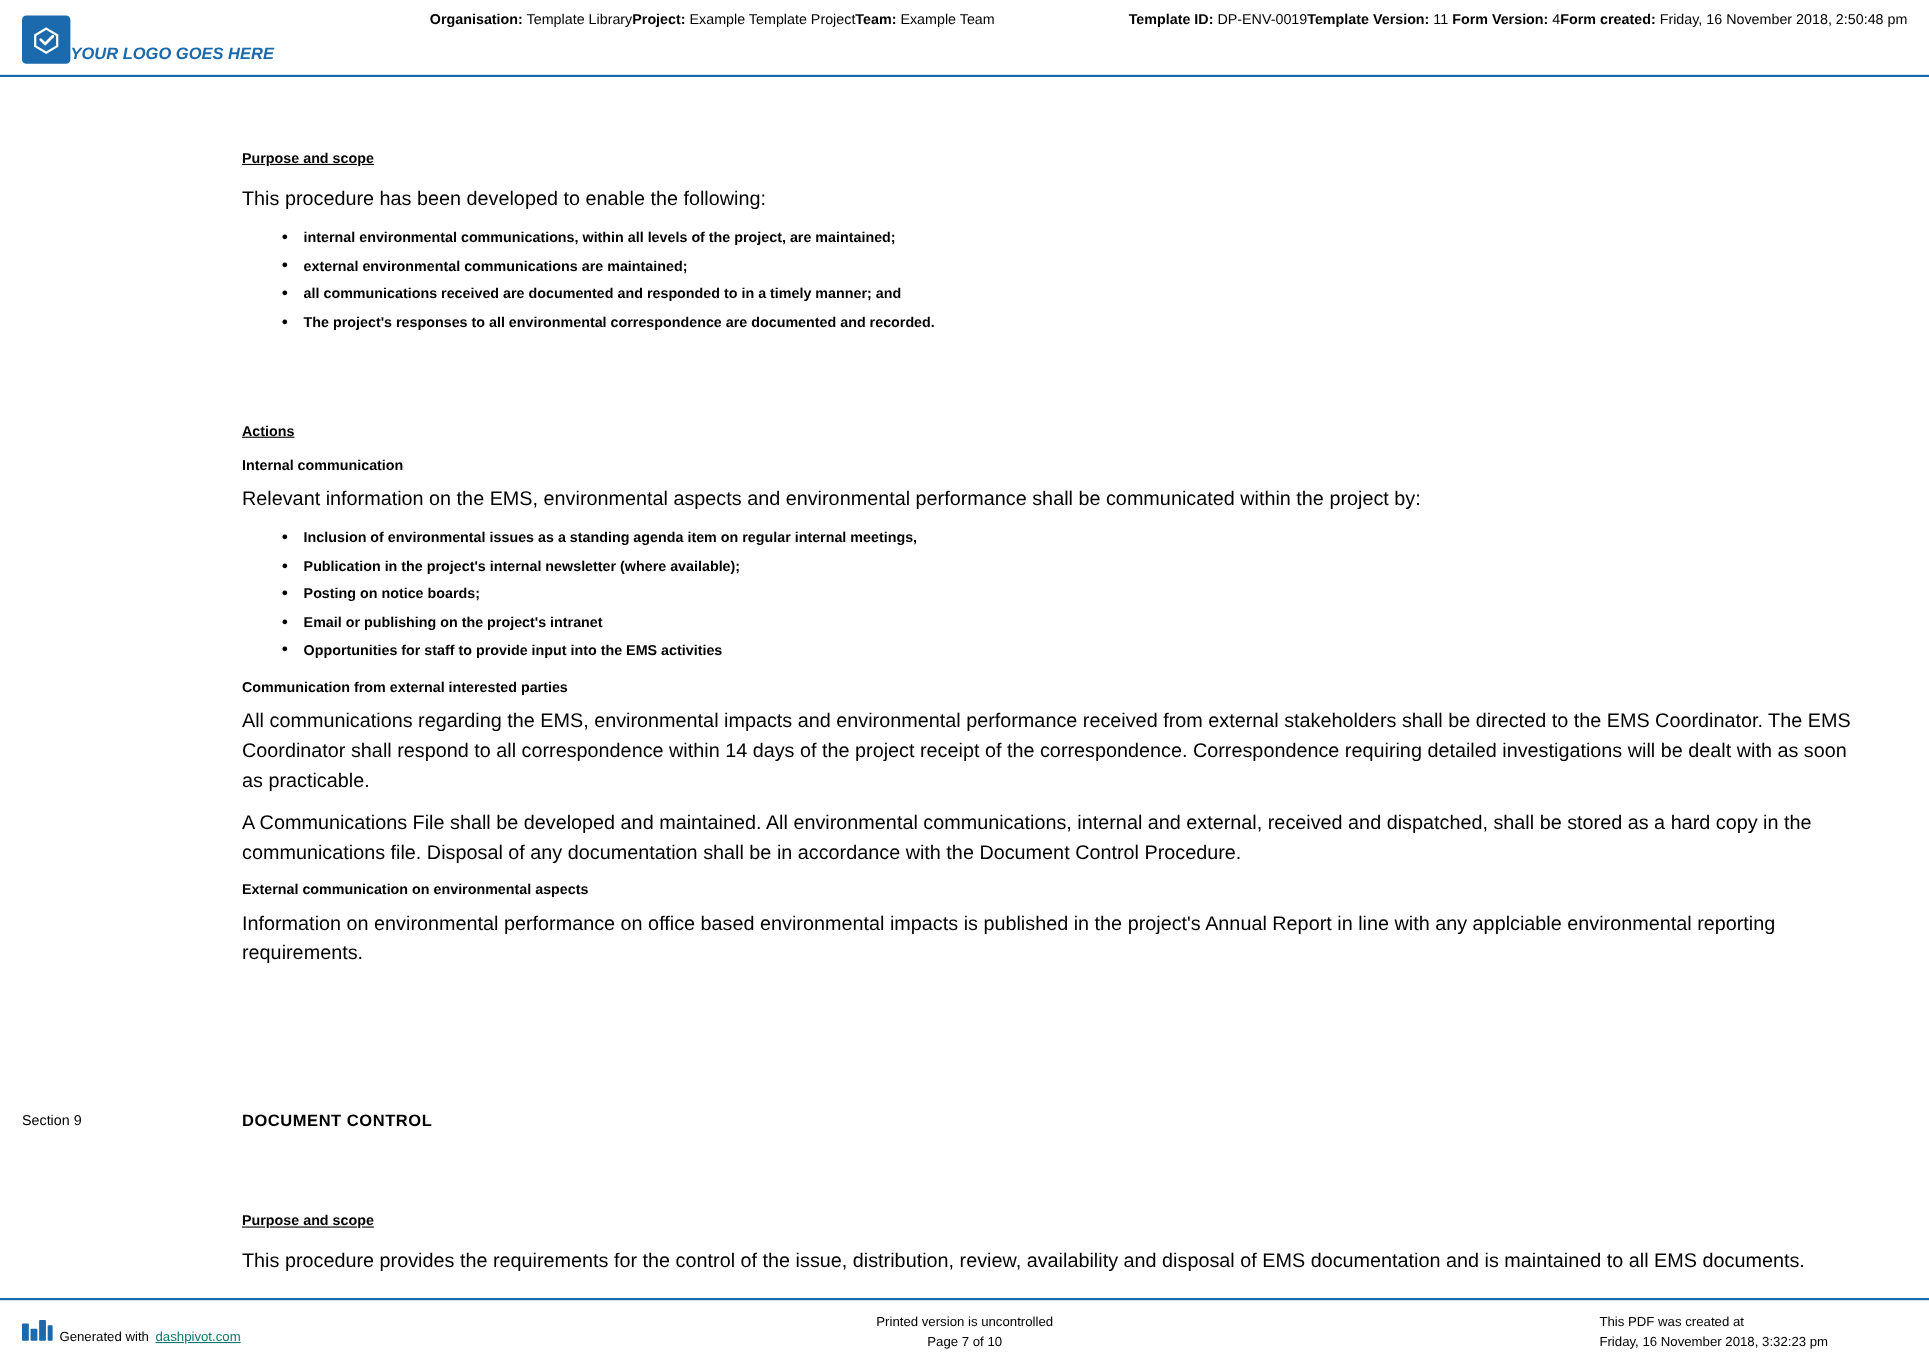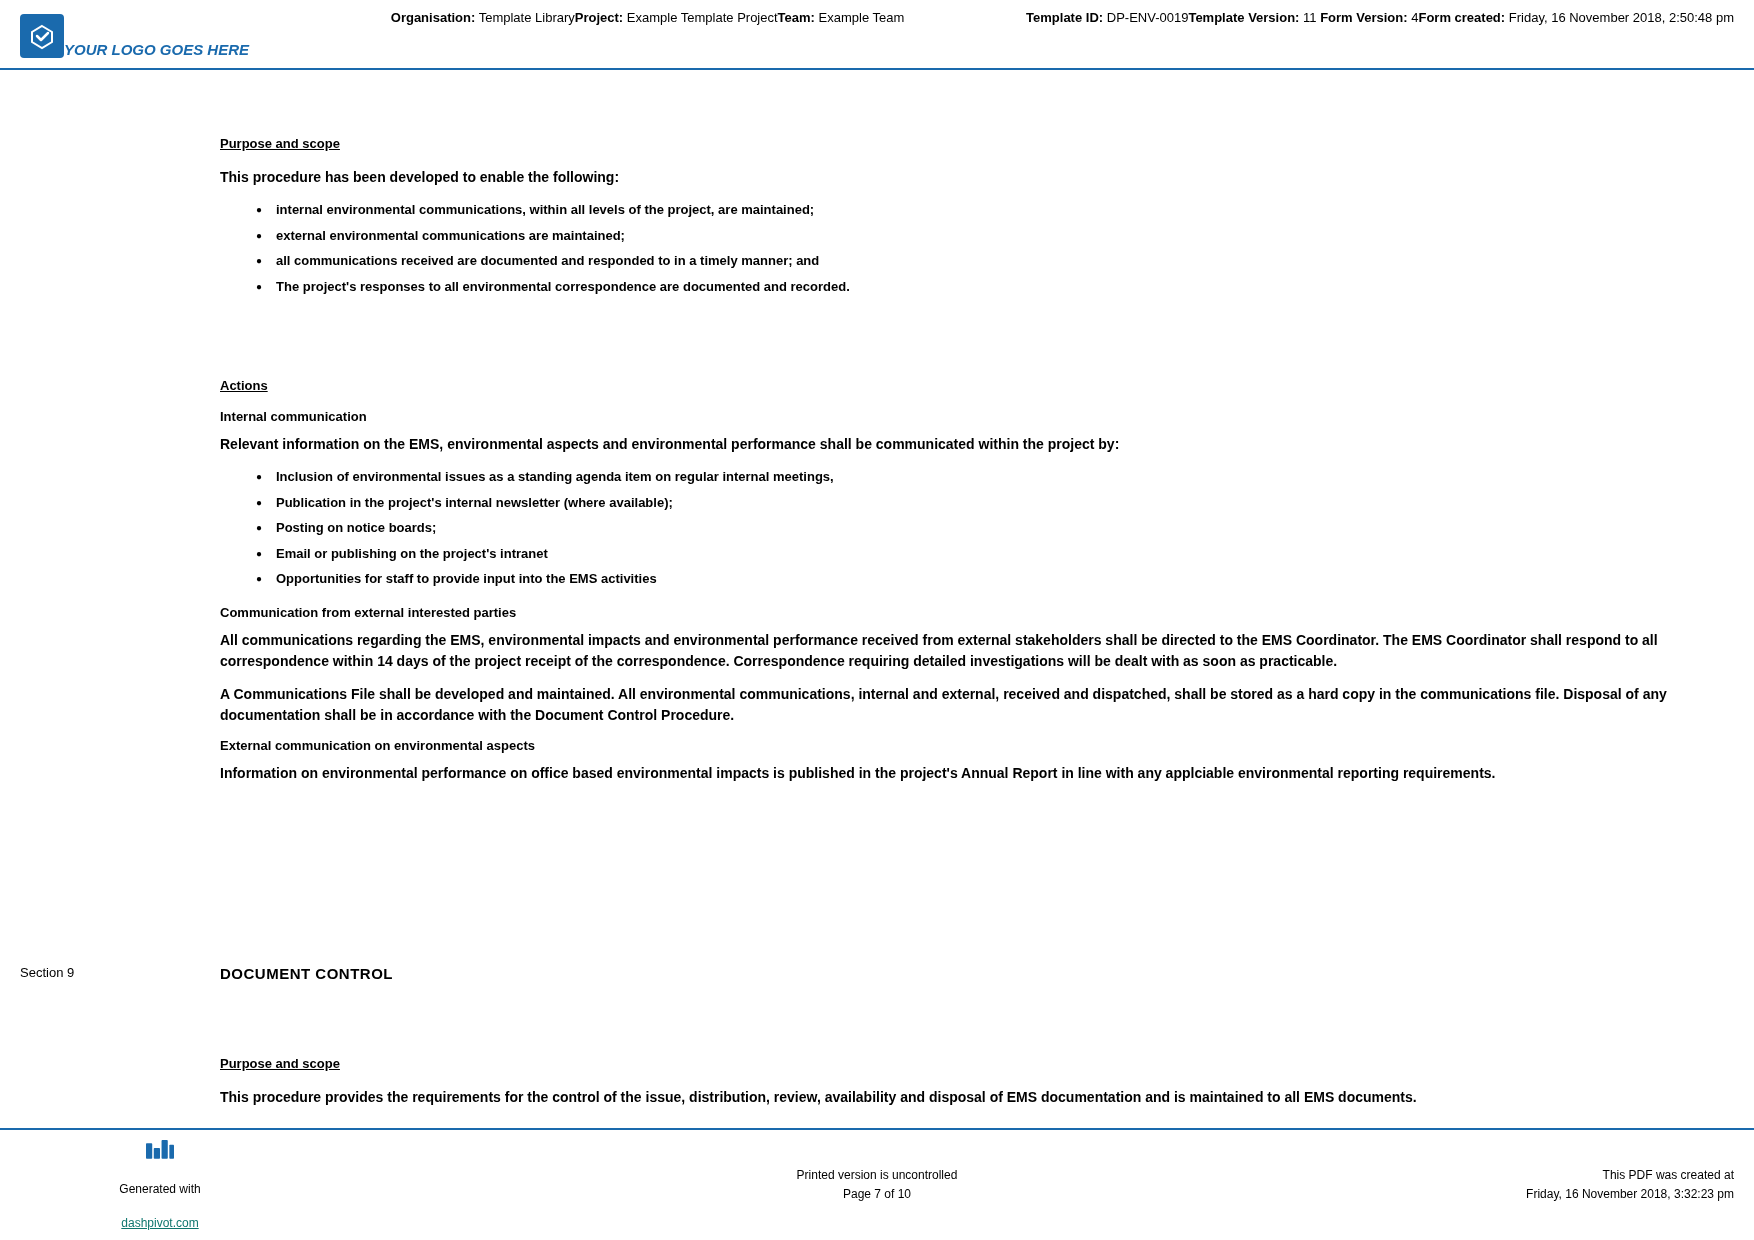--- a/index.html
+++ b/index.html
@@ -122,23 +122,23 @@
 
     .section-heading {
       font-weight: bold;
       text-decoration: underline;
       margin-bottom: 16px;
       font-size: 13px;
       margin-top: 36px;
     }
 
     .bold-paragraph {
-      font-weight: bold;
+      font-weight: normal;
       margin-bottom: 12px;
-      font-size: 14px;
+      font-size: 18px;
       line-height: 1.5;
     }
 
     .bullet-list {
       margin: 0 0 16px 40px;
       list-style: none;
     }
 
     .bullet-list li {
       position: relative;
@@ -178,25 +178,24 @@
     .footer {
       border-top: 2px solid #1a6aad;
       display: flex;
       align-items: center;
       padding: 10px 20px;
       min-height: 50px;
     }
 
     .footer-left {
       display: flex;
-      align-items: center;
-      gap: 20px;
+      align-items: flex-end;
+      gap: 6px;
       min-width: 280px;
       font-size: 12px;
-      flex-direction: column;
     }
 
     .footer-logo-icon {
       width: 28px;
       height: 22px;
     }
 
     .footer-link {
       color: #0f766e;
       text-decoration: underline;
@@ -204,21 +203,20 @@
     }
 
     .footer-center {
       flex: 1;
       text-align: center;
       font-size: 12px;
       line-height: 1.6;
     }
 
     .footer-right {
-      text-align: right;
       font-size: 12px;
       line-height: 1.6;
       min-width: 280px;
     }
 
     .section-row {
       display: flex;
       margin-bottom: 8px;
     }
 

